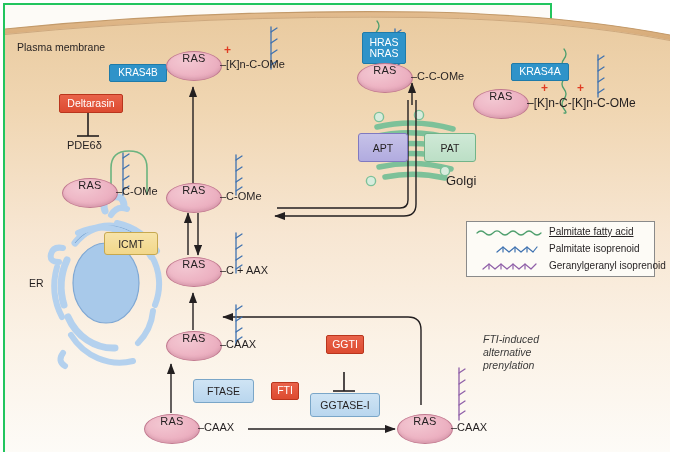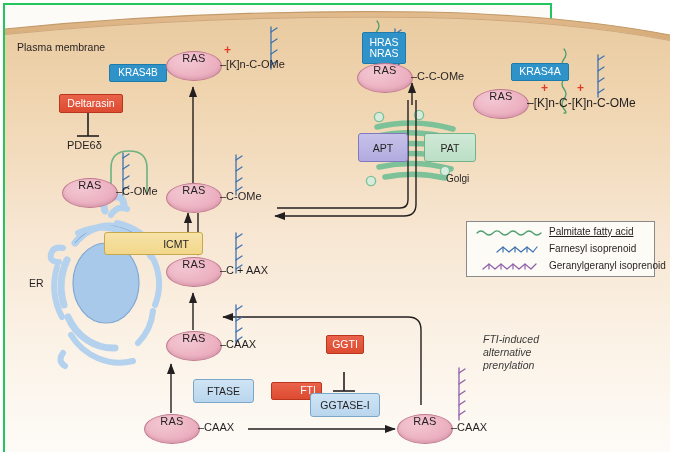--- a/index.html
+++ b/index.html
@@ -38,21 +38,21 @@
   .badge.blue{background:#2f93c9;border:1px solid #1f7ba9;}
   .badge.red{
     background:linear-gradient(#e9634a,#dd4b30);
     border:1px solid #b9351d;color:#fff;
   }
   .enzbox{
     position:absolute;border-radius:3px;display:flex;align-items:center;
     justify-content:center;color:#231f20;
   }
   .enz-blue{background:linear-gradient(#cfe4f4,#b9d6ee);border:1px solid #7aa6c8;}
-  .enz-yellow{background:linear-gradient(#f7e3a8,#f2d78a);border:1px solid #c6a84f;padding-left:45px;}
+  .enz-yellow{background:linear-gradient(#f7e3a8,#f2d78a);border:1px solid #c6a84f;}
   .enz-purple{background:linear-gradient(#c6c2e8,#b1abdf);border:1px solid #8079c0;}
   .enz-palegreen{background:linear-gradient(#cfe9d6,#bcdfc6);border:1px solid #72b489;}
 
   
   #legend{
     position:absolute;background:#fdfbf6;border:1px solid #8a8a8a;
     box-sizing:border-box;
   }
   #legend .row{position:absolute;display:flex;align-items:center;}
   #legend .row span.txt{margin-left:6px;color:#231f20;white-space:nowrap;}
@@ -210,32 +210,32 @@
 
         <g stroke="#6bb37f" fill="none" stroke-width="1.6">
           <path d="M106,190 L106,163 Q106,146 124,146 Q142,146 142,163 L142,190"></path>
         </g>
       </svg>
 
       <div class="lbl" style="left:12px;top:36px;font-size:10.5px;">Plasma membrane</div>
 
       <div class="lbl" style="left:24px;top:272px;font-size:10.5px;">ER</div>
 
-      <div class="lbl" style="left:441px;top:168px;font-size:10px;">Golgi</div>
+      <div class="lbl" style="left:441px;top:168px;font-size:13px;">Golgi</div>
 
       <div class="badge blue" style="left:104px;top:59px;width:56px;height:16px;font-size:10px;">KRAS4B</div>
 
       <div class="badge blue" style="left:357px;top:27px;width:42px;height:30px;font-size:10.5px;flex-direction:column;">HRAS
 NRAS</div>
 
       <div class="badge blue" style="left:475px;top:58px;width:56px;height:16px;font-size:10.5px;margin-left:31px;">KRAS4A</div>
 
       <div class="badge red" style="left:54px;top:89px;width:62px;height:17px;font-size:10.5px;">Deltarasin</div>
 
-      <div class="badge red" style="left:266px;top:377px;width:26px;height:16px;font-size:10.5px;padding-left:23px;">FTI</div>
+      <div class="badge red" style="left:266px;top:377px;width:26px;height:16px;font-size:10.5px;">FTI</div>
 
       <div class="badge red" style="left:321px;top:330px;width:36px;height:17px;font-size:10.5px;">GGTI</div>
 
       <div class="lbl" style="left:62px;top:134px;font-size:11px;">PDE6δ</div>
 
       <div class="enzbox enz-yellow" style="left:99px;top:227px;width:52px;height:21px;font-size:10.5px;">ICMT</div>
 
 
       <div class="enzbox enz-blue" style="left:188px;top:374px;width:59px;height:22px;font-size:10.5px;">FTASE</div>
 
@@ -311,21 +311,21 @@
 
           <g stroke="#8f5fa8" fill="none" stroke-width="1.2" stroke-linecap="round">
             <path d="M16,47 l6,-5 l6,5 M28,47 l6,-5 l6,5 M40,47 l6,-5 l6,5 M52,47 l6,-5 l6,5 M64,47 l5,-5"></path>
             <path d="M22,42 l0,5 M34,42 l0,5 M46,42 l0,5 M58,42 l0,5"></path>
           </g>
         </svg>
         <div class="row" style="left:76px;top:4px;">
           <span class="txt" style="font-size:10px;text-decoration:underline;">Palmitate fatty acid</span>
         </div>
         <div class="row" style="left:76px;top:21px;">
-          <span class="txt" style="font-size:10px;">Farnesyl isoprenoid</span>
+          <span class="txt" style="font-size:10px;">Palmitate isoprenoid</span>
         </div>
         <div class="row" style="left:76px;top:38px;">
           <span class="txt" style="font-size:10px;">Geranylgeranyl isoprenoid</span>
         </div>
       </div>
 
     </div>
   </div>
 </div>
 

